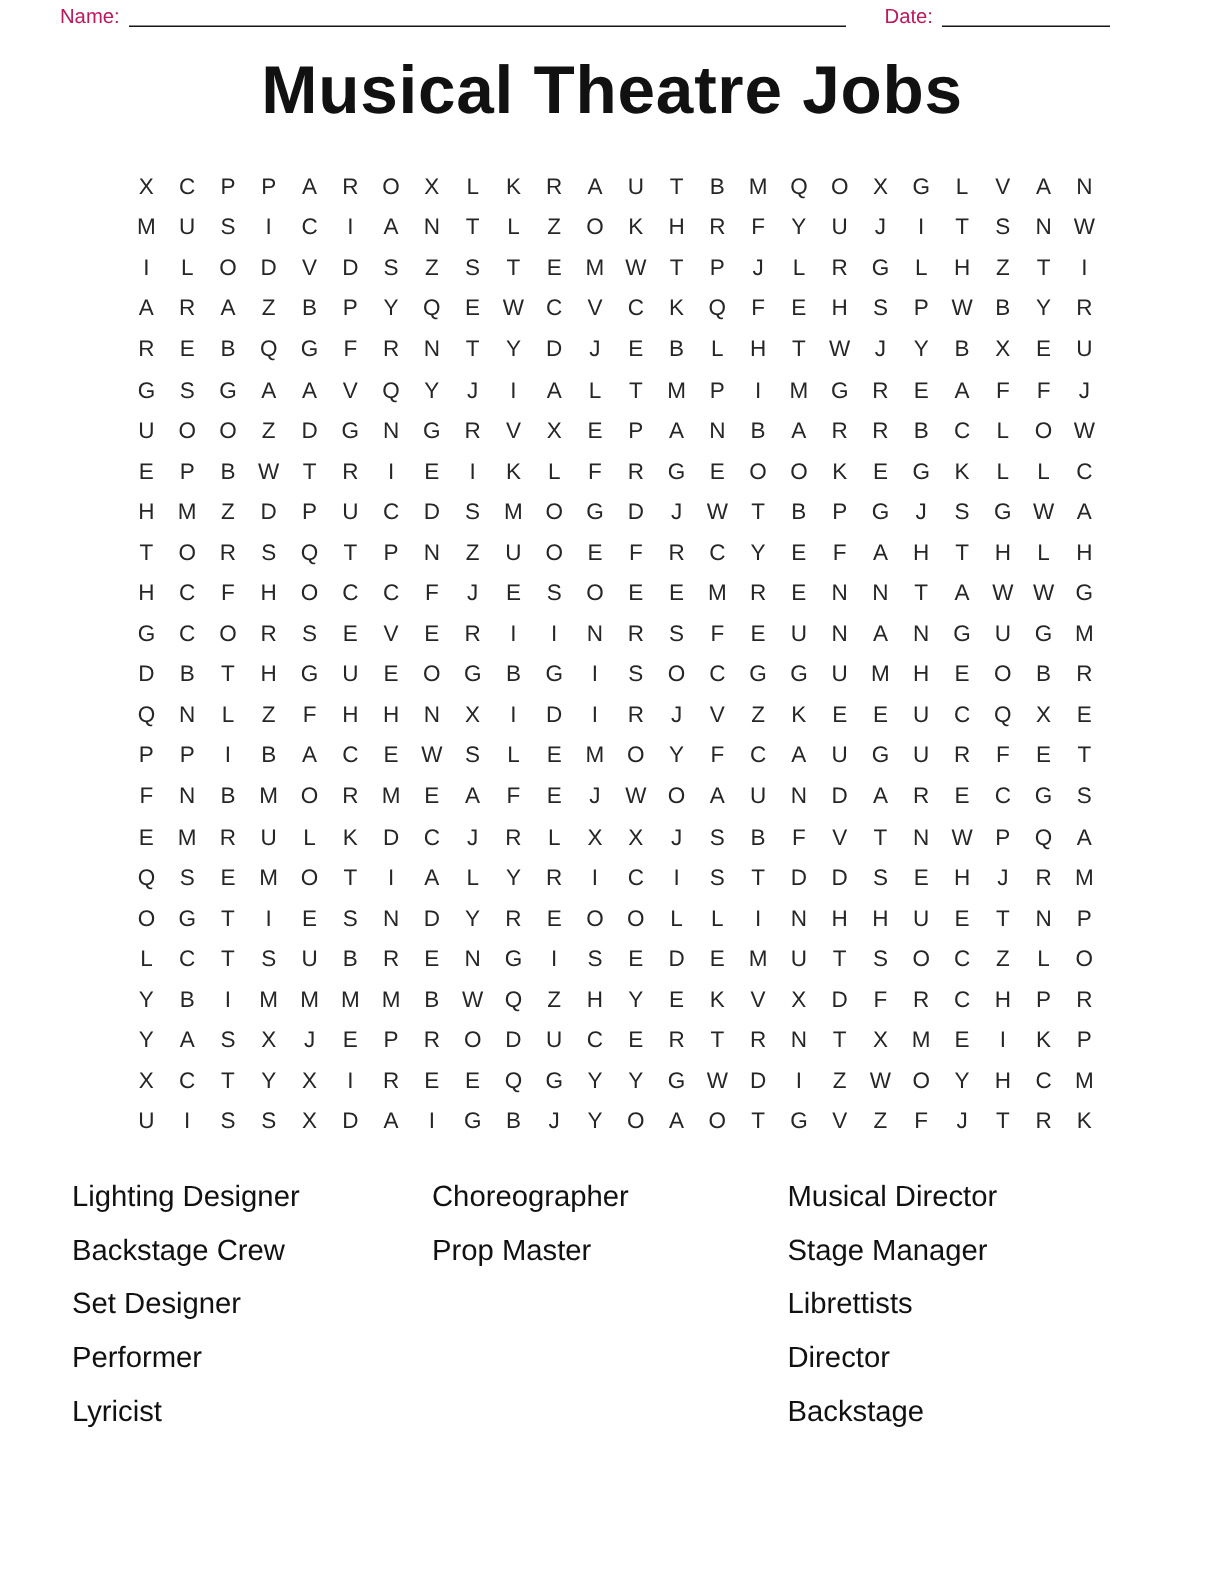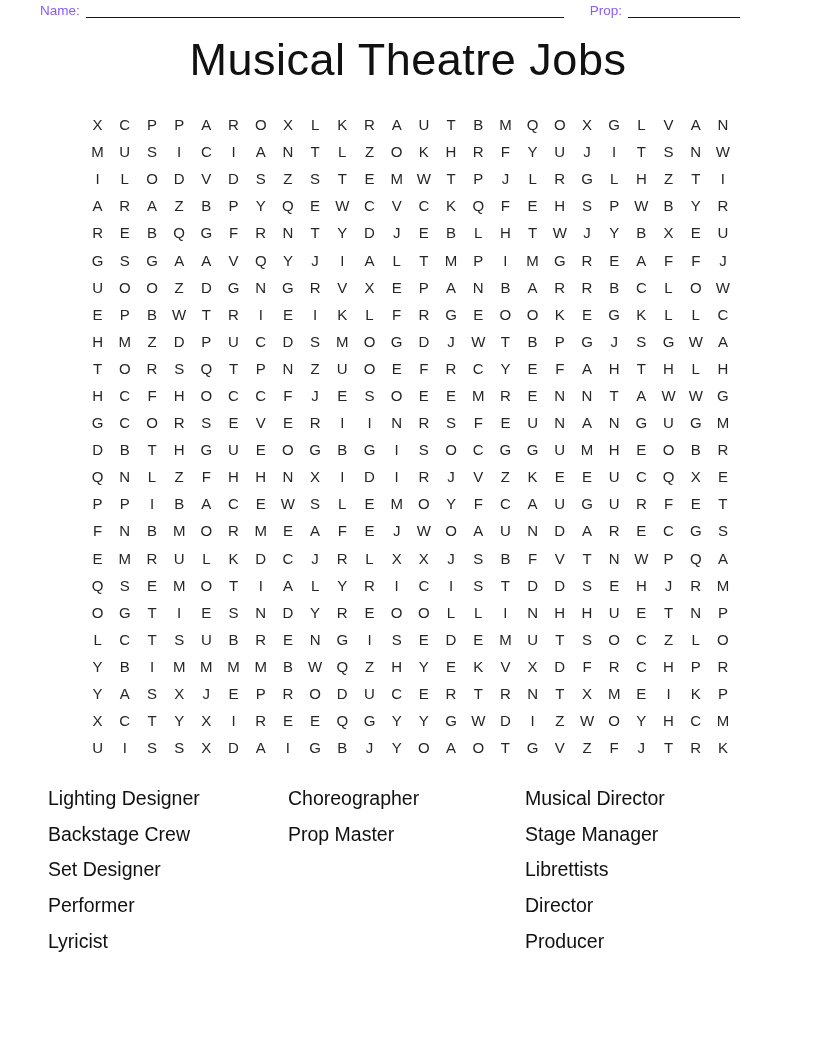--- a/index.html
+++ b/index.html
@@ -19,21 +19,21 @@
 
   
   .header-line {
     position: absolute;
     top: 2px;
     left: 40px;
     right: 76px;
     display: flex;
     align-items: flex-end;
     font-size: 13.5px;
-    color: #8b5cf6;
+    color: #be185d;
     height: 16px;
   }
   .hdr-label {
     white-space: nowrap;
     padding-right: 6px;
     line-height: 15px;
   }
   .name-rule {
     flex: 1 1 auto;
     border-bottom: 1.4px solid #161616;
@@ -47,21 +47,21 @@
   }
 
   
   .title {
     position: absolute;
     top: 34px;
     left: 0;
     width: 100%;
     text-align: center;
     font-size: 45px;
-    font-weight: 400;
+    font-weight: 700;
     letter-spacing: 0.5px;
     color: #111111;
   }
 
   
   .ws-grid {
     position: absolute;
     left: 84px;
     top: 111px;
     display: grid;
@@ -101,21 +101,21 @@
   }
 </style>
 </head>
 <body>
 
 <div id="page">
 
   <div class="header-line">
     <span class="hdr-label">Name:</span>
     <span class="name-rule"></span>
-    <span class="hdr-label">Prop:</span>
+    <span class="hdr-label">Date:</span>
     <span class="date-rule"></span>
   </div>
 
   <div class="title">Musical Theatre Jobs</div>
 
   <div class="ws-grid" id="ws-grid">
       <div class="ws-cell">X</div>
       <div class="ws-cell">C</div>
       <div class="ws-cell">P</div>
       <div class="ws-cell">P</div>
@@ -703,17 +703,17 @@
       </div>
     <div class="word-col word-col-2">
         <div class="word-item">Choreographer</div>
         <div class="word-item">Prop Master</div>
       </div>
     <div class="word-col word-col-3">
         <div class="word-item">Musical Director</div>
         <div class="word-item">Stage Manager</div>
         <div class="word-item">Librettists</div>
         <div class="word-item">Director</div>
-        <div class="word-item">Producer</div>
+        <div class="word-item">Backstage</div>
       </div>
   </div>
 
 </div>
 
 </body></html>

